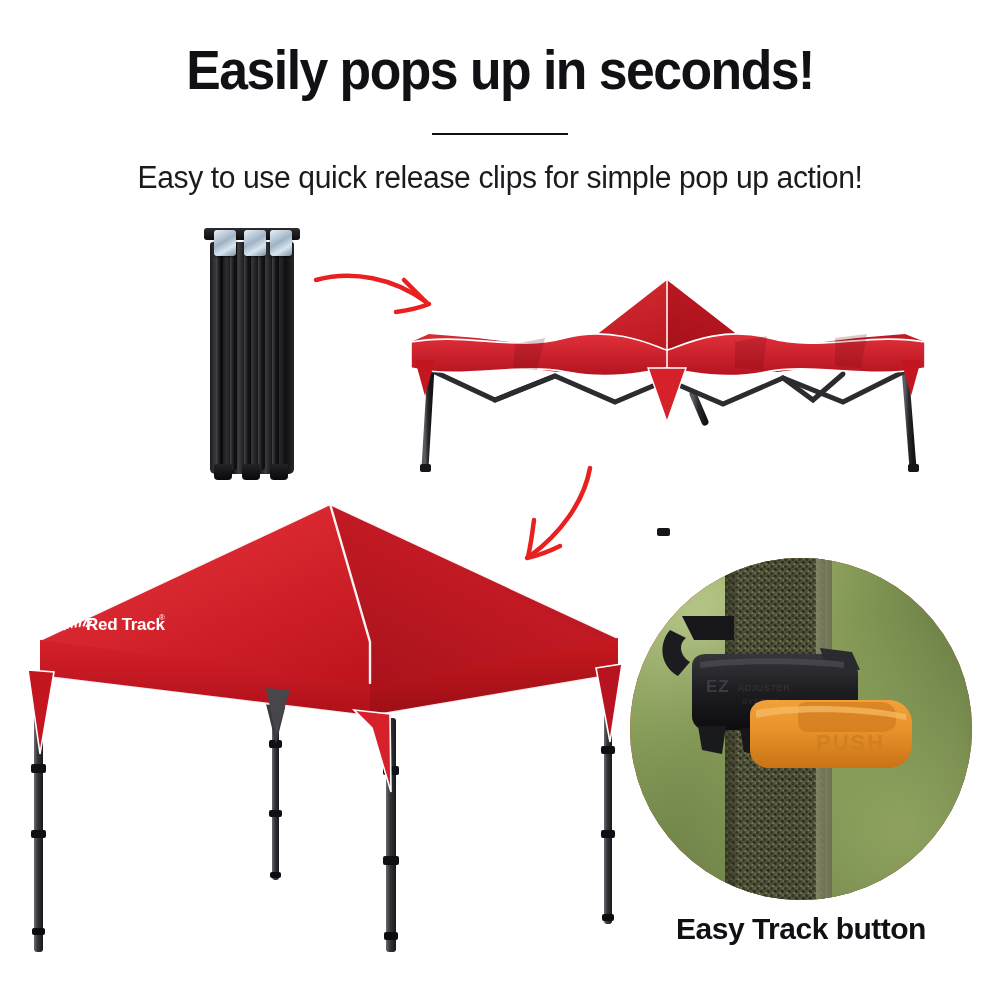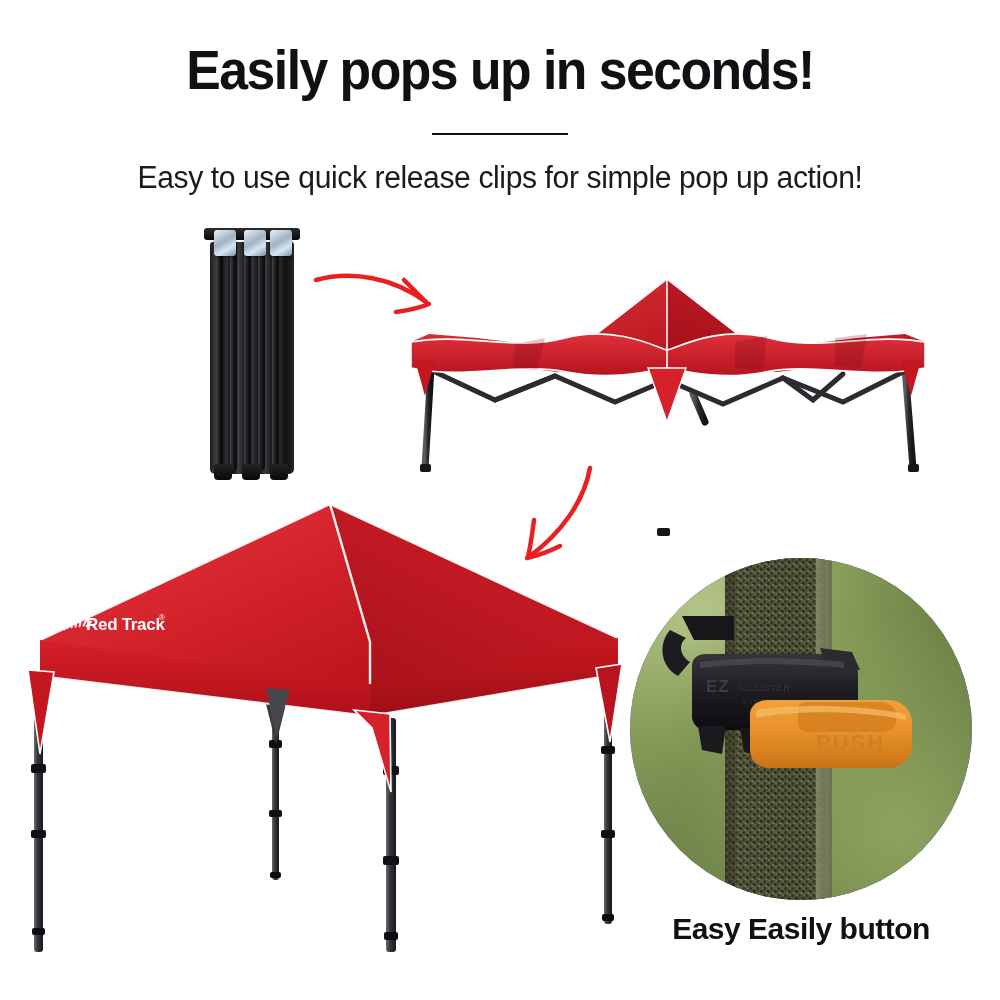--- a/index.html
+++ b/index.html
@@ -80,21 +80,21 @@
 
   
   .main-gazebo { position:absolute; left:18px; top:492px; width:625px; height:460px; }
 
   
   .inset {
     position:absolute; left:630px; top:558px;
     width:342px; height:342px;
     border-radius:50%;
     overflow:hidden;
-    background:#1d4ed8;
+    background:#b91c1c;
   }
   .inset .grass {
     position:absolute; inset:-10px;
     background:
       radial-gradient(circle at 22% 20%, #b9c98d 0%, #93a860 32%, #6f8449 62%, #55663a 100%),
       linear-gradient(150deg,#a8bb7d,#6d8246 60%,#4c5c33);
     filter:blur(7px);
   }
   .inset .grass2 {
     position:absolute; inset:-10px;
@@ -408,15 +408,15 @@
                  C172 174, 168 170, 168 164 Z" fill="#C87317" opacity=".55"></path>
 
         <text x="186" y="192" font-family="Liberation Sans, sans-serif" font-size="22" font-weight="bold" fill="#D08020" letter-spacing="2">PUSH</text>
 
         <path d="M126 152 C160 146, 230 146, 276 156 L276 162
                  C230 152, 160 152, 126 160 Z" fill="#F8BE6A" opacity=".7"></path>
       </g>
     </svg>
   </div>
 
-  <div class="caption">Easy Easily button</div>
+  <div class="caption">Easy Track button</div>
 
 </div>
 
 </body></html>

